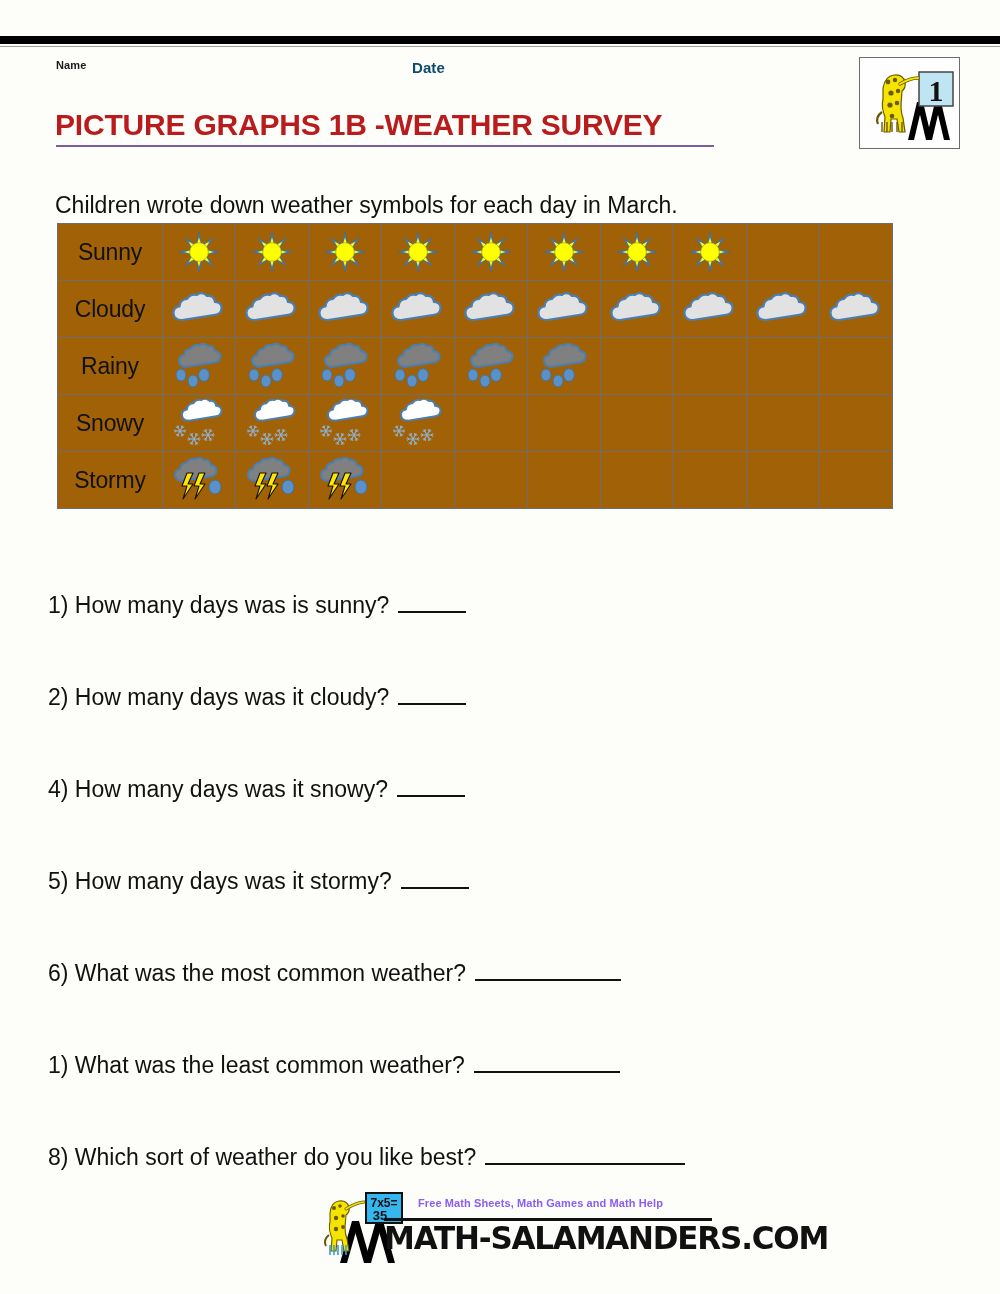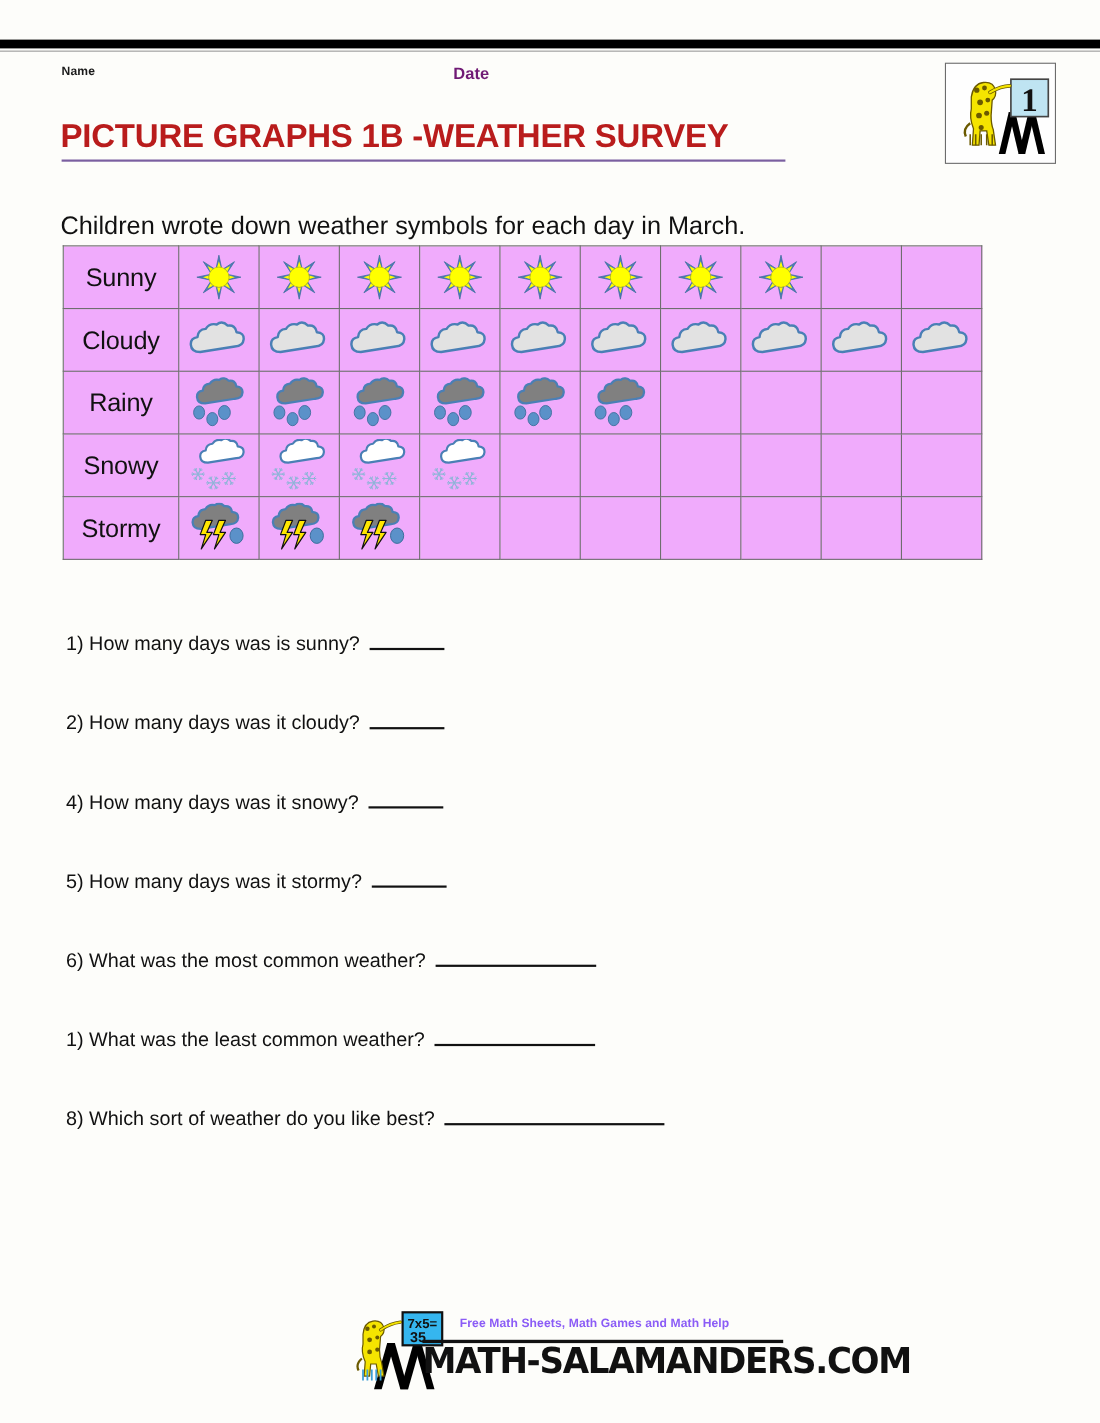--- a/index.html
+++ b/index.html
@@ -43,21 +43,21 @@
     font-weight: bold;
     color: #1a1a1a;
     letter-spacing: .1px;
   }
   .hdr-date {
     position: absolute;
     left: 412px;
     top: 59px;
     font-size: 15px;
     font-weight: bold;
-    color: #701a75;
+    color: #0c4a6e;
     letter-spacing: .1px;
   }
 
   .logo-box {
     position: absolute;
     left: 859px;
     top: 57px;
     width: 101px;
     height: 92px;
     border: 1px solid #6c6c6c;
@@ -104,21 +104,21 @@
     border-collapse: collapse;
     table-layout: fixed;
   }
   .grid td {
     border: 1px solid #6e6e6e;
     padding: 0;
     height: 56px;
     width: 72px;
     text-align: center;
     vertical-align: middle;
-    background: #f0abfc;
+    background: #a16207;
   }
   .grid td.lbl {
     width: 104px;
     font-size: 23px;
     color: #111111;
     letter-spacing: -0.2px;
   }
   .cellicon {
     display: block;
     margin: 0 auto;
@@ -127,24 +127,25 @@
   
   .qlist {
     position: absolute;
     left: 0;
     top: 572px;
     width: 1000px;
   }
   .qrow {
     position: relative;
     height: 72px;
-    padding-left: 60px;
-    font-size: 18px;
+    padding-left: 48px;
+    font-size: 23px;
     color: #111111;
     white-space: nowrap;
+    margin-top: 20px;
   }
   .qtext { }
   .blank {
     display: inline-block;
     vertical-align: baseline;
     border-bottom: 2px solid #111111;
     margin-left: 9px;
     height: 17px;
   }
   .blank.w-short { width: 68px; }

